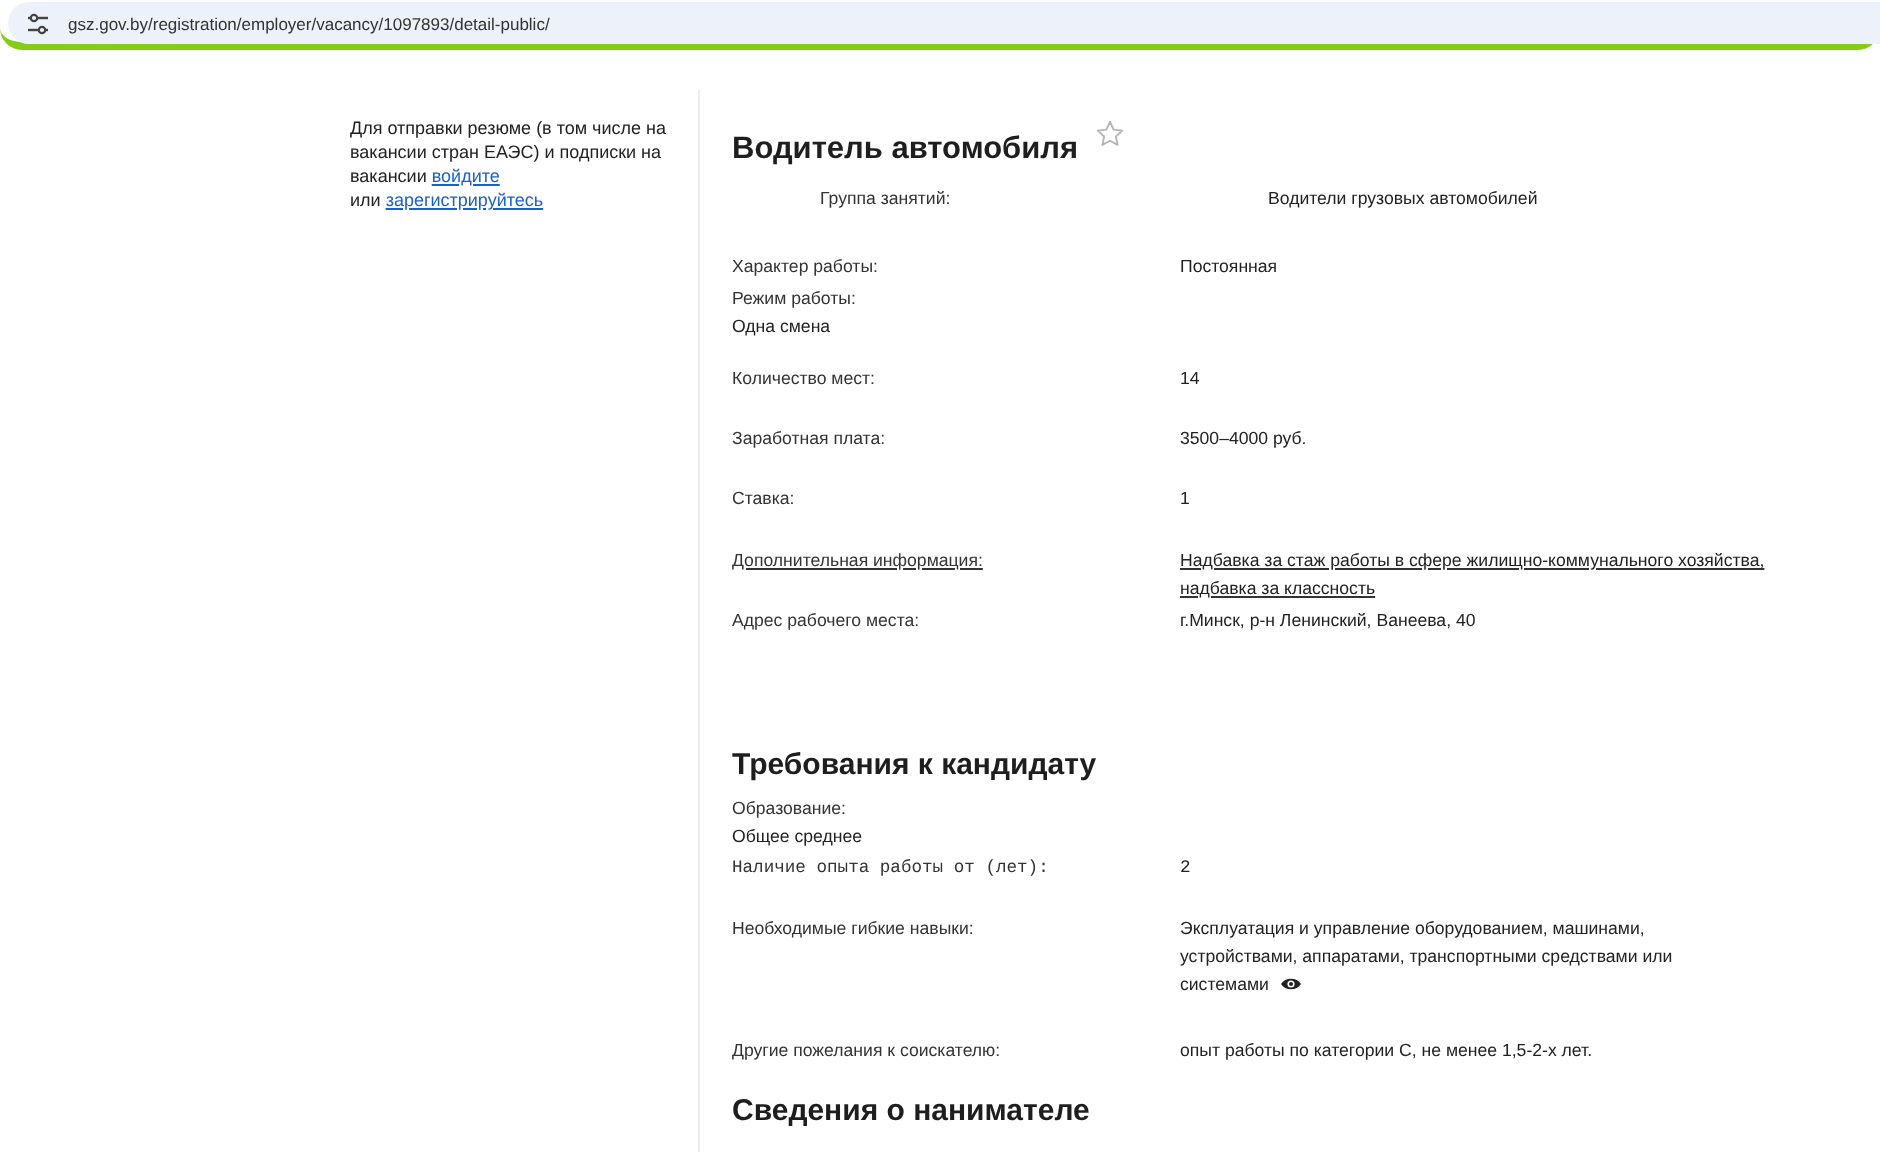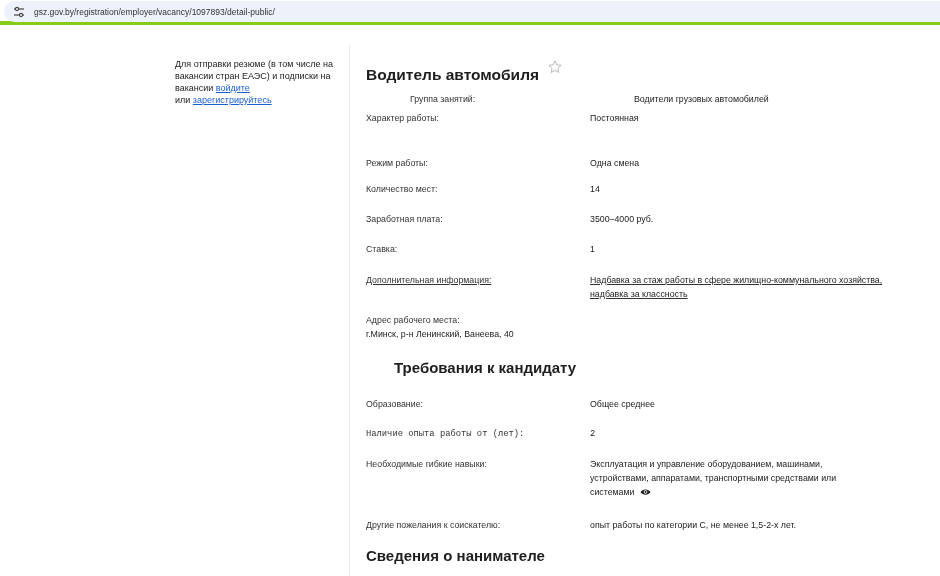--- a/index.html
+++ b/index.html
@@ -1,19 +1,19 @@
 <!DOCTYPE html>
 <html><head>
   <meta charset="utf-8">
   <style>
     * { box-sizing: border-box; margin: 0; padding: 0; }
     html, body { width: 940px; height: 576px; overflow: hidden; background: #ffffff; }
     body { font-family: "Liberation Sans", "DejaVu Sans", sans-serif; color: #222; position: relative; }
 
-    .urlbar-wrap { position: absolute; left: 0; top: 0; width: 940px; height: 25px; background: #ffffff; border-bottom: 4px solid #84cc16; }
+    .urlbar-wrap { position: absolute; left: 0; top: 0; width: 940px; height: 25px; background: #ffffff; border-bottom: 4px solid #84cc16; border-radius: 11px; }
     .urlbar { position: absolute; left: 4px; top: 1px; width: 936px; height: 21px; background: #edf1f9; border-radius: 11px 0 0 11px; display: flex; align-items: center; }
     .urlbar .tune-icon { width: 14px; height: 14px; margin-left: 8px; margin-right: 8px; display: inline-block; }
     .urlbar .url { font-size: 8.5px; color: #333; letter-spacing: 0; }
 
     .sidebar-note { position: absolute; left: 175px; top: 58px; width: 170px; font-size: 9px; line-height: 12px; color: #222; }
     .sidebar-note a { color: #1a5fd0; text-decoration: underline; text-align: center; }
 
     .divider { position: absolute; left: 349px; top: 45px; width: 1px; height: 531px; background: #ececec; }
 
     .main { position: absolute; left: 366px; top: 55px; width: 560px; }
@@ -61,52 +61,52 @@
         <path d="M12 2.8l2.75 5.9 6.45.75-4.8 4.4 1.3 6.35L12 17.05 6.3 20.2l1.3-6.35-4.8-4.4 6.45-.75z" fill="none" stroke="#b5b5b5" stroke-width="1.4" stroke-linejoin="round"></path>
       </svg>
     </span>
   </div>
 
   <div class="rows">
     <div class="row" style="position:absolute; top:37px;margin-left:44px;">
       <span class="label">Группа занятий:</span>
       <span class="value">Водители грузовых автомобилей</span>
     </div>
-    <div class="row" style="position:absolute; top:56px;justify-content:space-between;">
+    <div class="row" style="position:absolute; top:71px;justify-content:space-between;">
       <span class="label">Характер работы:</span>
       <span class="value">Постоянная</span>
     </div>
-    <div class="row" style="position:absolute; top:101px;">
+    <div class="row" style="position:absolute; top:87px;flex-direction:column;">
       <span class="label">Режим работы:</span>
       <span class="value">Одна смена</span>
     </div>
     <div class="row" style="position:absolute; top:127px;">
       <span class="label">Количество мест:</span>
       <span class="value">14</span>
     </div>
     <div class="row" style="position:absolute; top:157px;">
       <span class="label">Заработная плата:</span>
       <span class="value">3500–4000 руб.</span>
     </div>
     <div class="row" style="position:absolute; top:187px;">
       <span class="label">Ставка:</span>
       <span class="value">1</span>
     </div>
     <div class="row" style="position:absolute; top:218px;text-decoration:underline;">
       <span class="label">Дополнительная информация:</span>
       <span class="value">Надбавка за стаж работы в сфере жилищно-коммунального хозяйства, надбавка за классность</span>
     </div>
-    <div class="row" style="position:absolute; top:258px;flex-direction:column;">
+    <div class="row" style="position:absolute; top:248px;">
       <span class="label">Адрес рабочего места:</span>
       <span class="value">г.Минск, р-н Ленинский, Ванеева, 40</span>
     </div>
 
-    <h2 class="section-title" style="position:absolute; top:304px;margin-left:28px;">Требования к кандидату</h2>
+    <h2 class="section-title" style="position:absolute; top:319px;">Требования к кандидату</h2>
 
-    <div class="row" style="position:absolute; top:342px;">
+    <div class="row" style="position:absolute; top:342px;flex-direction:column;">
       <span class="label">Образование:</span>
       <span class="value">Общее среднее</span>
     </div>
     <div class="row" style="position:absolute; top:372px;font-family:Liberation Mono, monospace;">
       <span class="label">Наличие опыта работы от (лет):</span>
       <span class="value">2</span>
     </div>
     <div class="row" style="position:absolute; top:402px;justify-content:space-between;">
       <span class="label">Необходимые гибкие навыки:</span>
       <span class="value" style="width:290px;"><span>Эксплуатация и управление оборудованием, машинами, устройствами, аппаратами, транспортными средствами или системами</span><span class="eye-icon"><svg width="11" height="8" viewBox="0 0 22 16">

